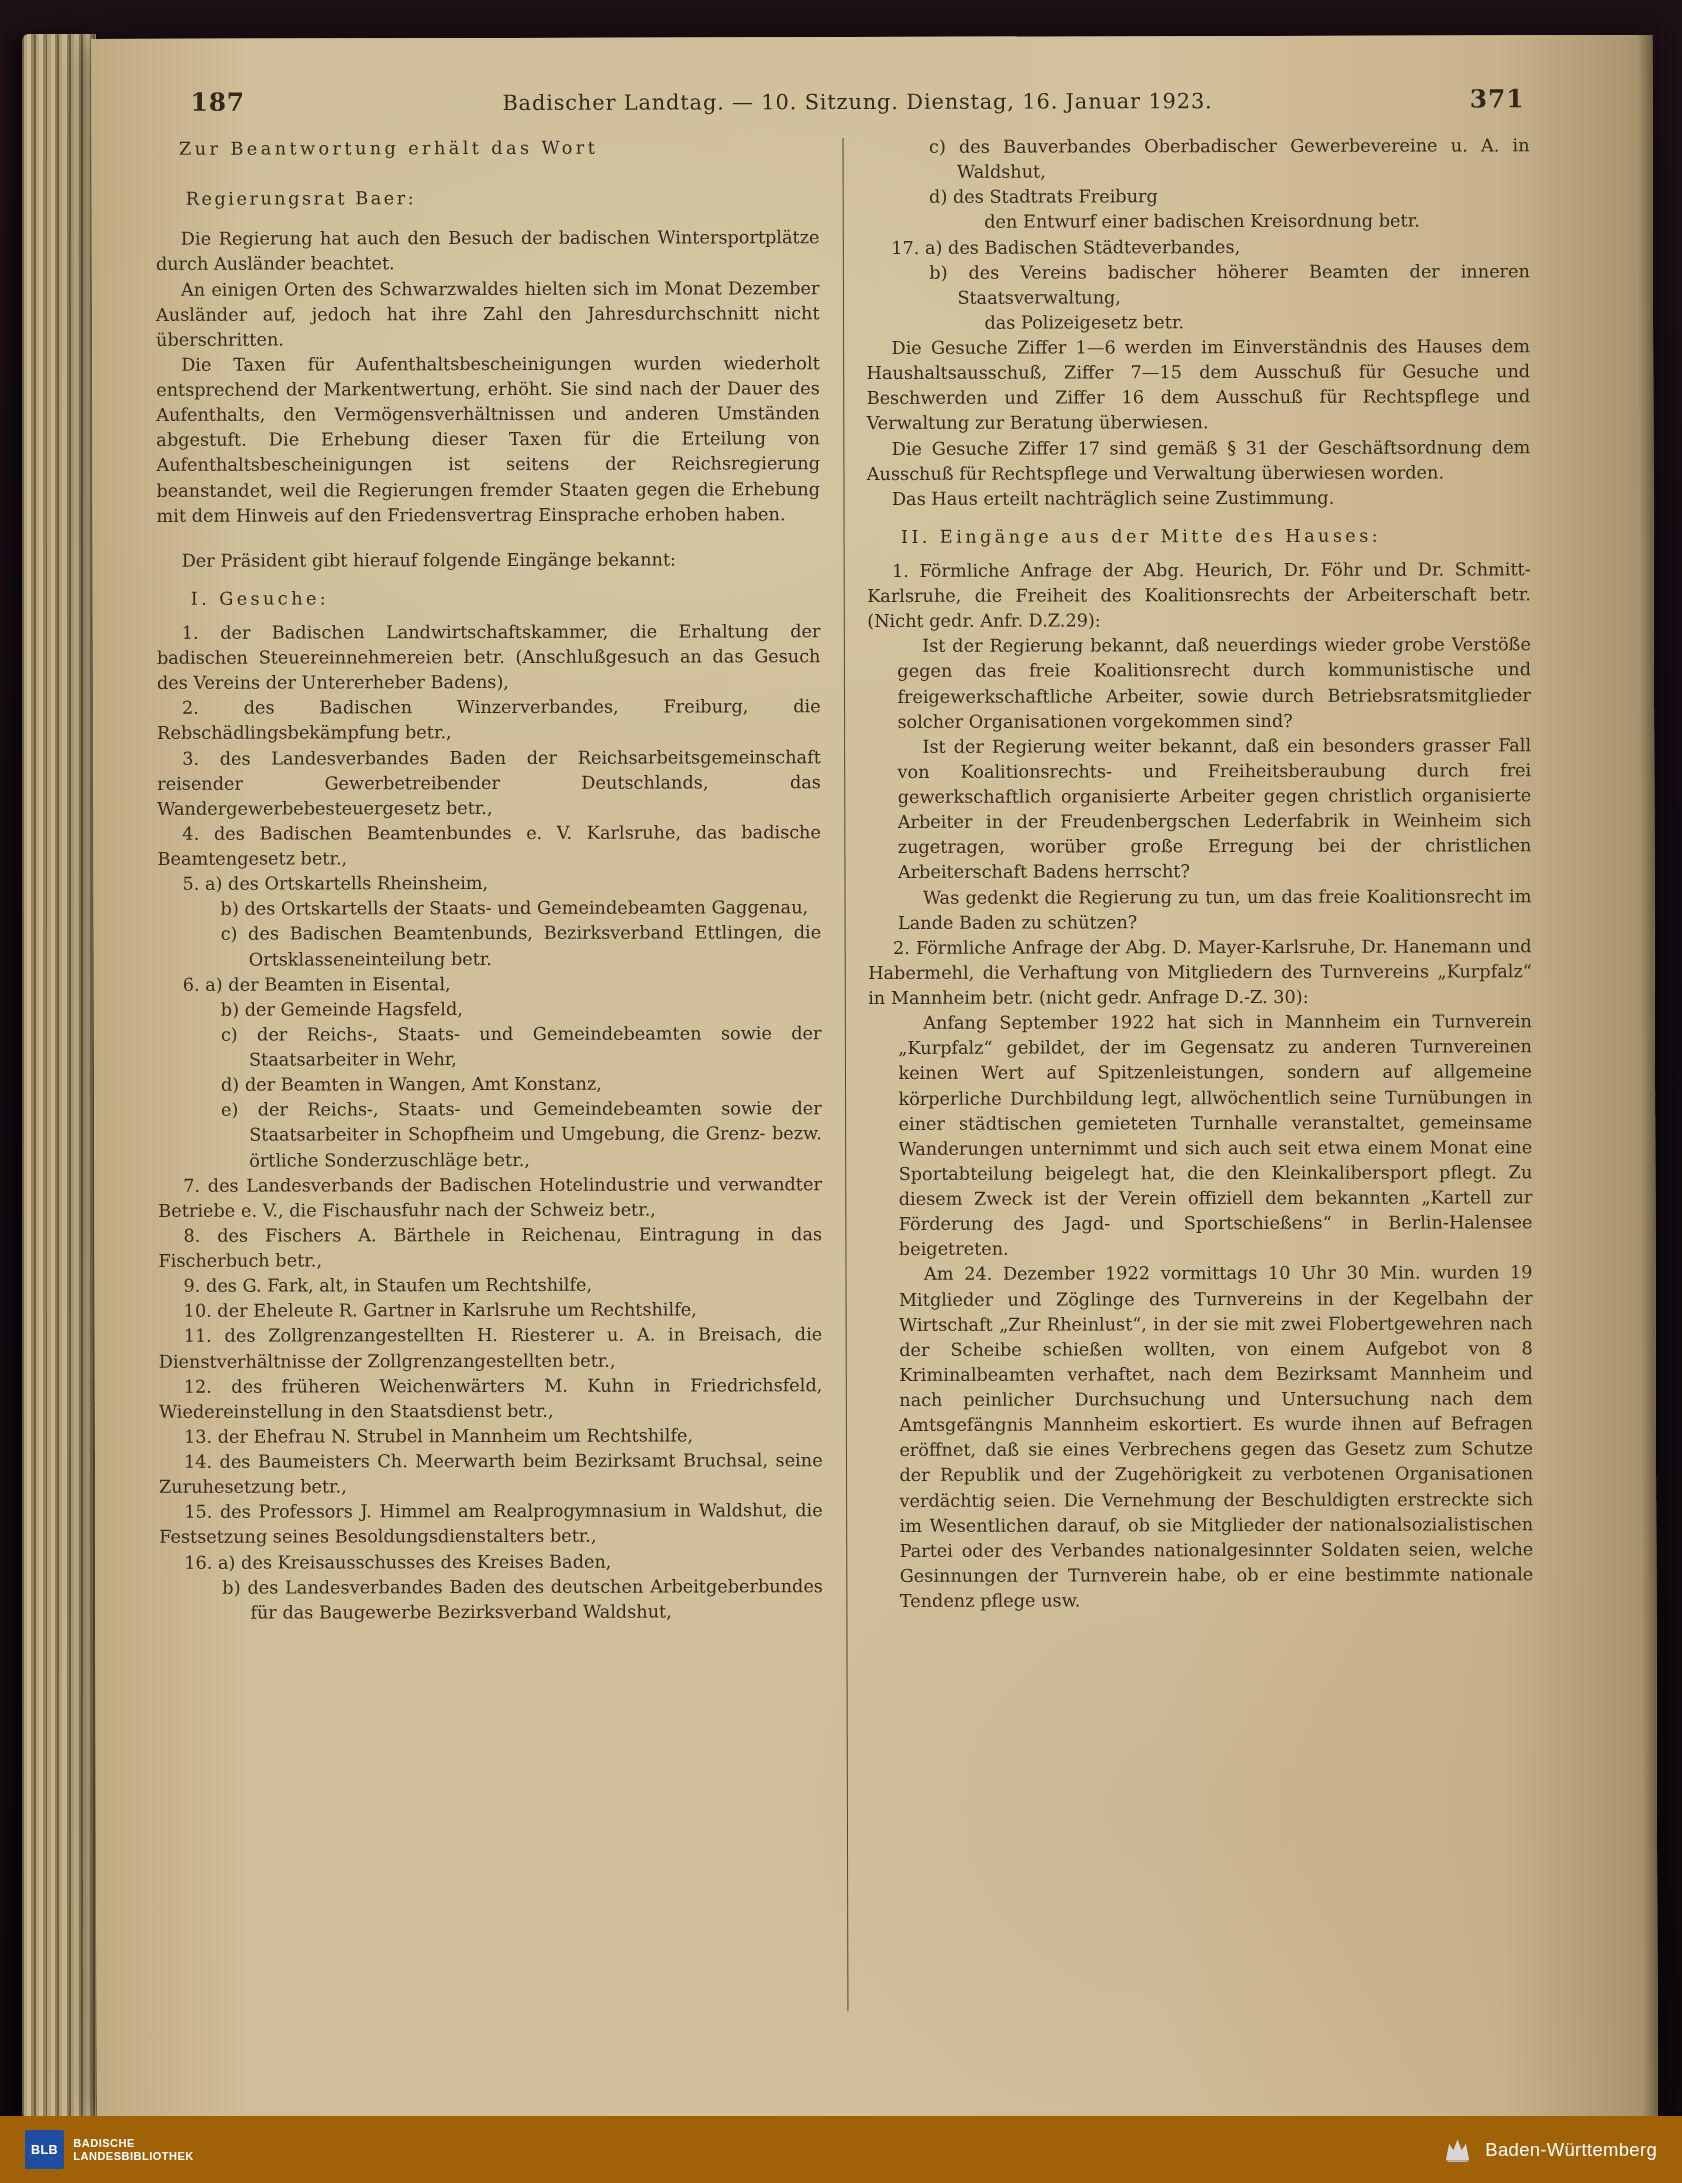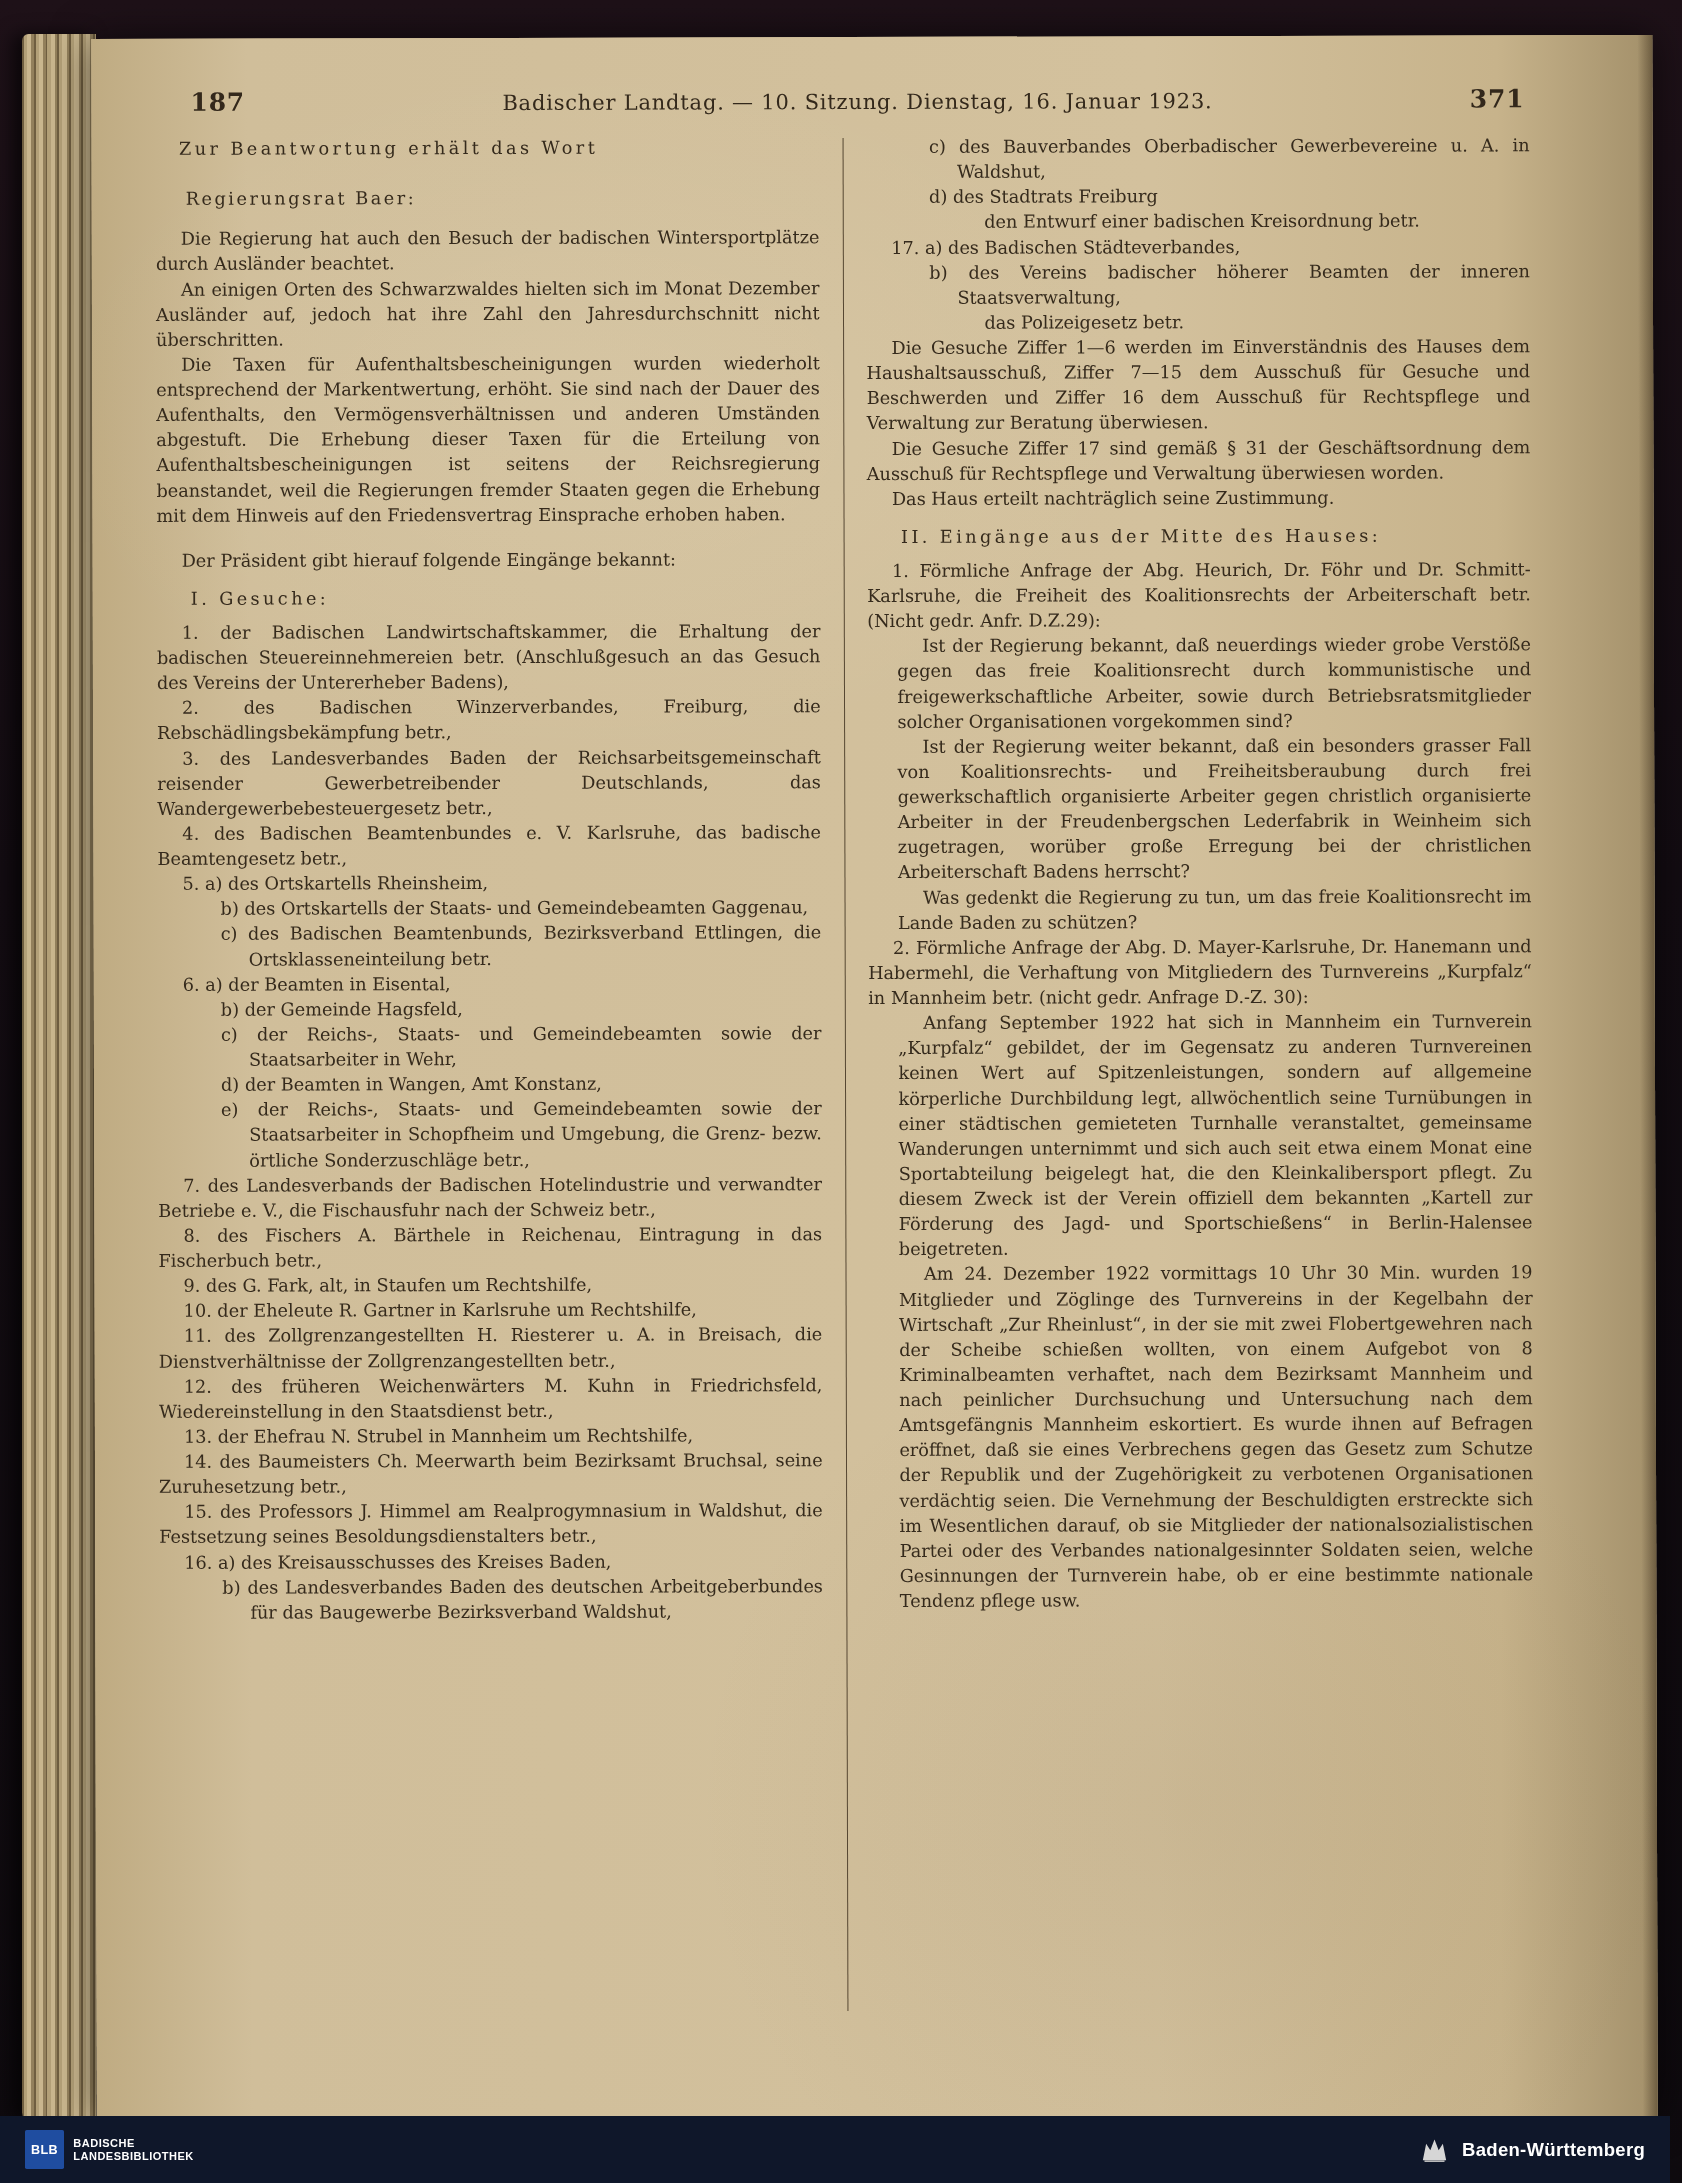--- a/index.html
+++ b/index.html
@@ -52,36 +52,36 @@
   .speaker{margin-left:30px;letter-spacing:2.5px;margin-bottom:15px;}
   .heading{margin:13.5px 0 8.4px 34px;}
   .sperr{letter-spacing:3.4px;}
   .gap-top{margin-top:20px;}
   .item{text-indent:25px;}
   .sub{padding-left:91px;text-indent:-28px;}
   .sub2{padding-left:118px;}
   .quote{padding-left:30px;text-indent:25px;}
   
   .footer-bar{
-    position:absolute;left:0;right:12px;bottom:0;height:67px;
-    background:#0f172a;display:flex;align-items:center;justify-content:space-between;
+    position:absolute;left:0;right:0;bottom:0;height:67px;
+    background:#a16207;display:flex;align-items:center;justify-content:space-between;
     padding:0 25px;box-sizing:border-box;
     font-family:"Liberation Sans", sans-serif;
   }
   .footer-left{display:flex;align-items:center;}
   .blb-logo{
     width:39px;height:39px;background:#1f4da0;color:#ffffff;
     display:flex;align-items:center;justify-content:center;
     font-weight:bold;font-size:12.6px;letter-spacing:0.4px;border-radius:1.7px;
   }
   .library-name{margin-left:9.3px;color:#ffffff;font-weight:bold;
     font-size:11px;line-height:1.18;letter-spacing:0.5px;}
   .footer-right{display:flex;align-items:center;color:#ffffff;}
   .bw-logo{margin-right:10px;display:inline-flex;}
-  .state-name{font-size:18.5px;font-weight:700;letter-spacing:0.3px;}
+  .state-name{font-size:18.5px;font-weight:400;letter-spacing:0.3px;}
 </style>
 </head>
 <body>
 
 <div class="left-stack"></div>
 
 <div class="page">
   <div class="right-dark-edge"></div>
 
   <div class="page-header">

